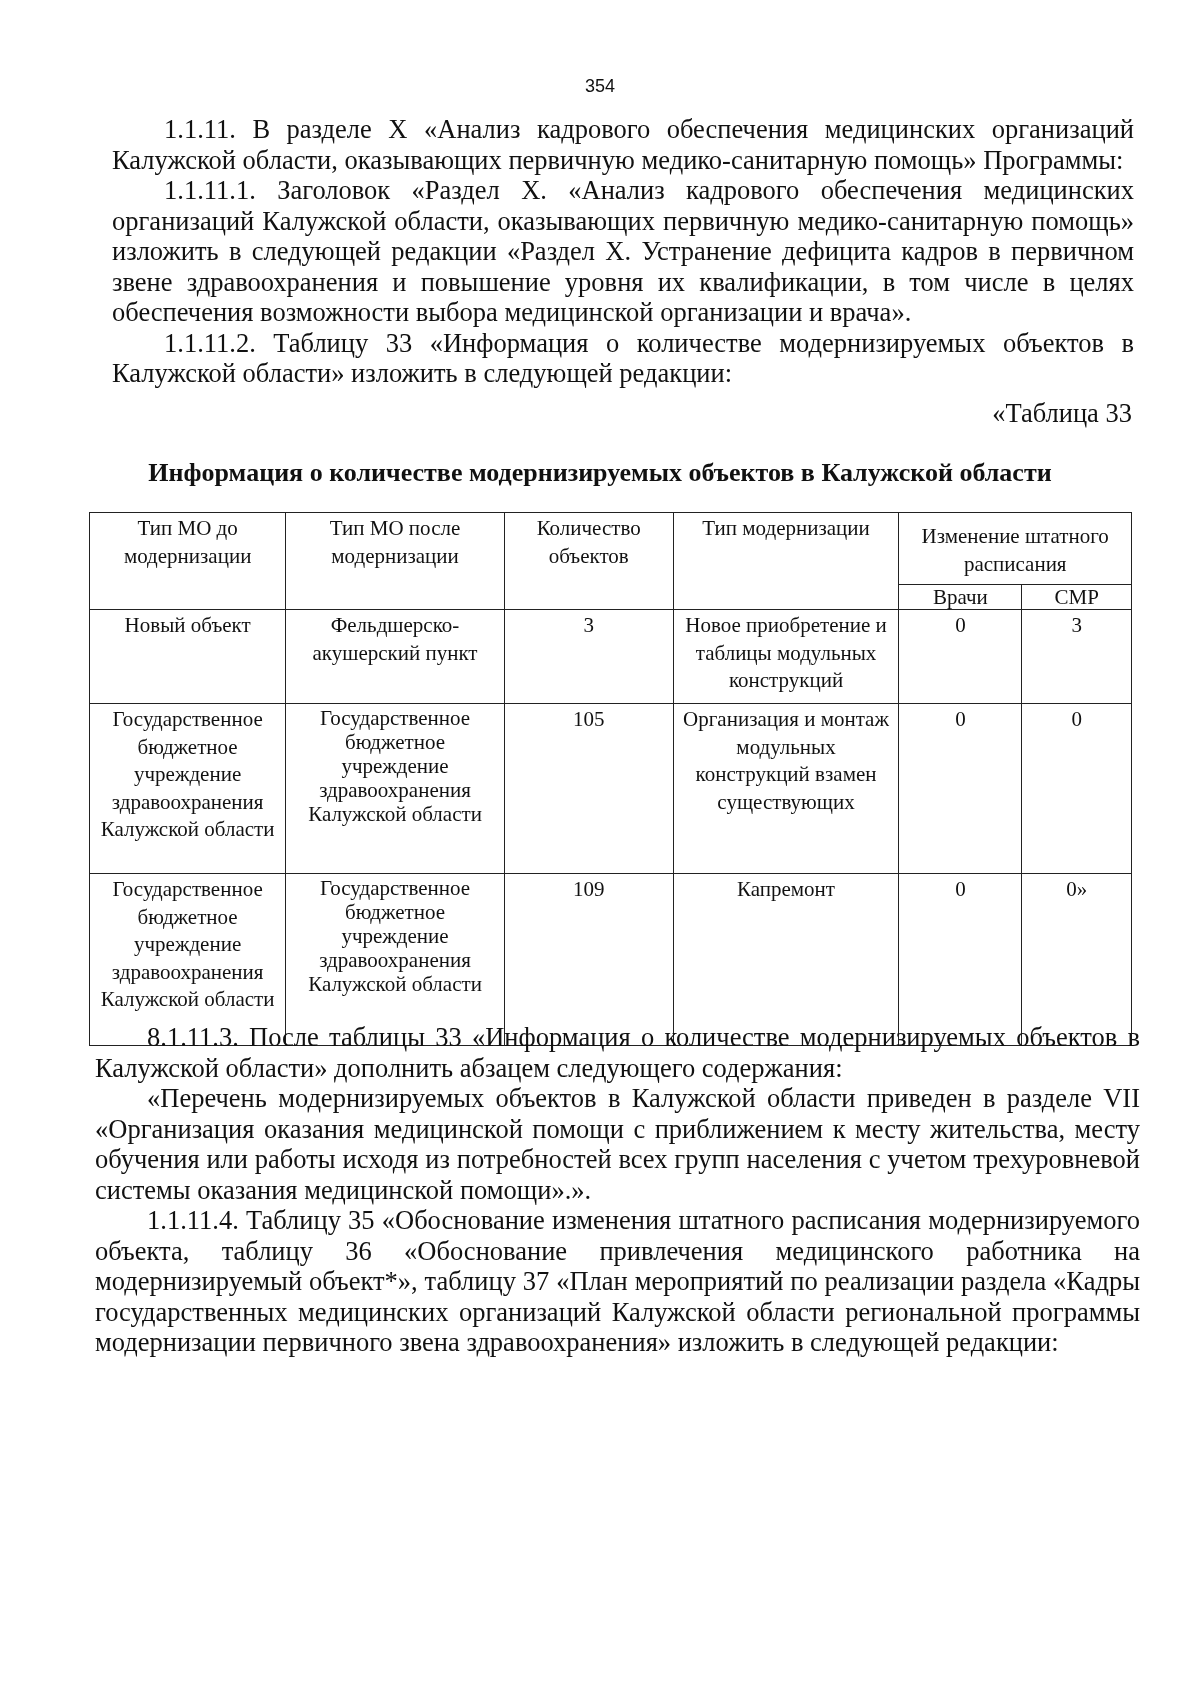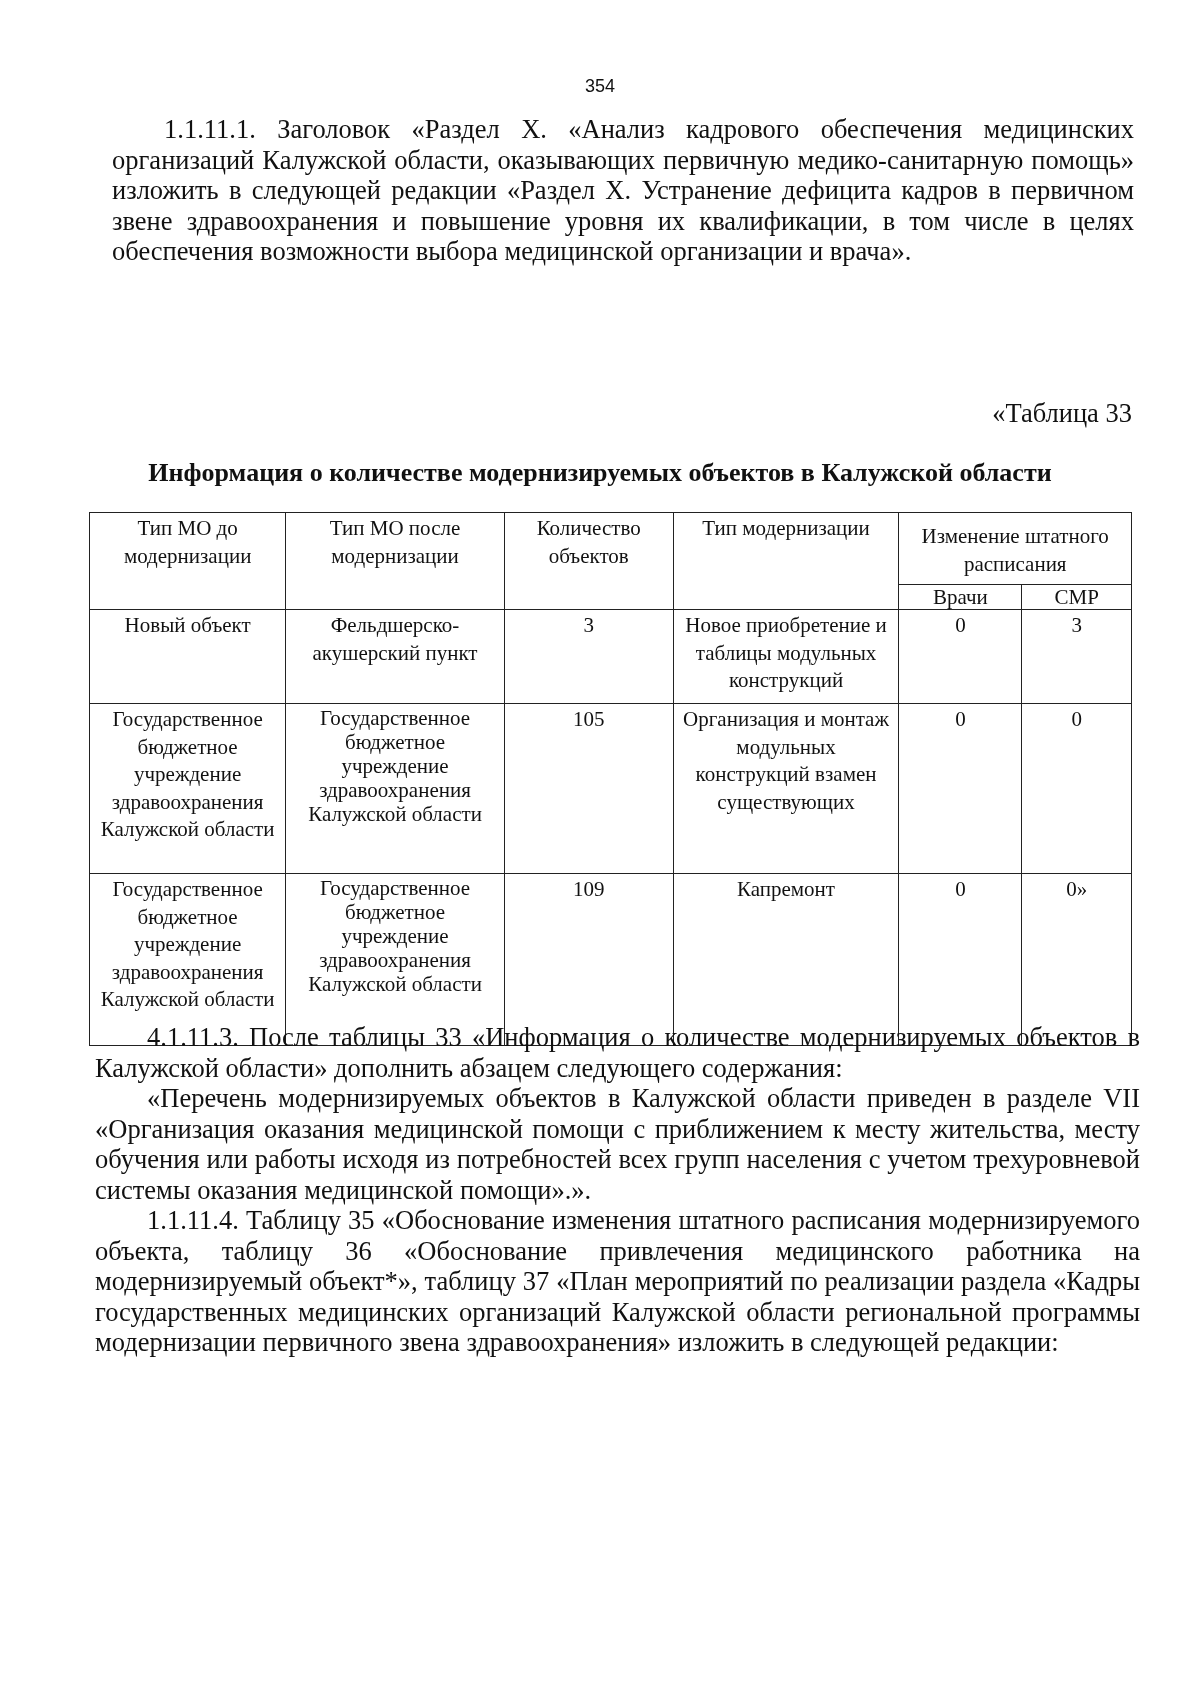--- a/index.html
+++ b/index.html
@@ -43,21 +43,23 @@
   .row1 { height: 94px; margin-top: 32px; }
   .row2 { height: 170px; }
   .row3 { height: 172px; }
 </style>
 </head>
 <body>
 
 <div class="page-number">354</div>
 
 <div class="text-block" style="top:114px;">
+  <p class="indent">1.1.11. В разделе X «Анализ кадрового обеспечения медицинских организаций Калужской области, оказывающих первичную медико-санитарную помощь» Программы:</p>
   <p class="indent">1.1.11.1. Заголовок «Раздел X. «Анализ кадрового обеспечения медицинских организаций Калужской области, оказывающих первичную медико-санитарную помощь» изложить в следующей редакции «Раздел X. Устранение дефицита кадров в первичном звене здравоохранения и повышение уровня их квалификации, в том числе в целях обеспечения возможности выбора медицинской организации и врача».</p>
+  <p class="indent">1.1.11.2. Таблицу 33 «Информация о количестве модернизируемых объектов в Калужской области» изложить в следующей редакции:</p>
 </div>
 
 <div class="table-label">«Таблица 33</div>
 <div class="table-title">Информация о количестве модернизируемых объектов в Калужской области</div>
 
 <table class="data">
   <tbody>
       <tr>
     <th class="c1 hdr-main" rowspan="2">Тип МО до модернизации</th>
     <th class="c2" rowspan="2">Тип МО после модернизации</th>
@@ -90,16 +92,16 @@
     <td style="line-height:24px;">Государственное бюджетное учреждение здравоохранения Калужской области</td>
     <td>109</td>
     <td>Капремонт</td>
     <td>0</td>
     <td>0»</td>
   </tr>
 </tbody>
   </table>
 
 <div class="text-block" style="top:1022px; left:95px; width:1045px;">
-  <p class="indent">4.1.11.3. После таблицы 33 «Информация о количестве модернизируемых объектов в Калужской области» дополнить абзацем следующего содержания:</p>
+  <p class="indent">8.1.11.3. После таблицы 33 «Информация о количестве модернизируемых объектов в Калужской области» дополнить абзацем следующего содержания:</p>
   <p class="indent">«Перечень модернизируемых объектов в Калужской области приведен в разделе VII «Организация оказания медицинской помощи с приближением к месту жительства, месту обучения или работы исходя из потребностей всех групп населения с учетом трехуровневой системы оказания медицинской помощи».».</p>
   <p class="indent">1.1.11.4. Таблицу 35 «Обоснование изменения штатного расписания модернизируемого объекта, таблицу 36 «Обоснование привлечения медицинского работника на модернизируемый объект*», таблицу 37 «План мероприятий по реализации раздела «Кадры государственных медицинских организаций Калужской области региональной программы модернизации первичного звена здравоохранения» изложить в следующей редакции:</p>
 </div>
 
 </body></html>

